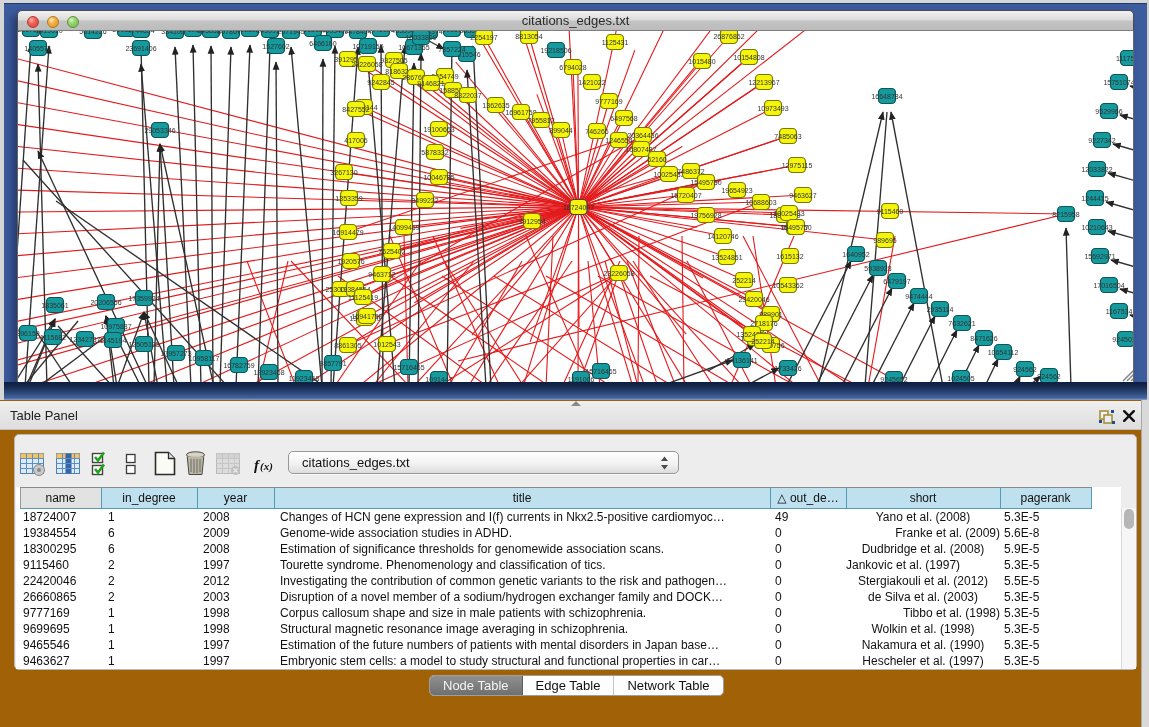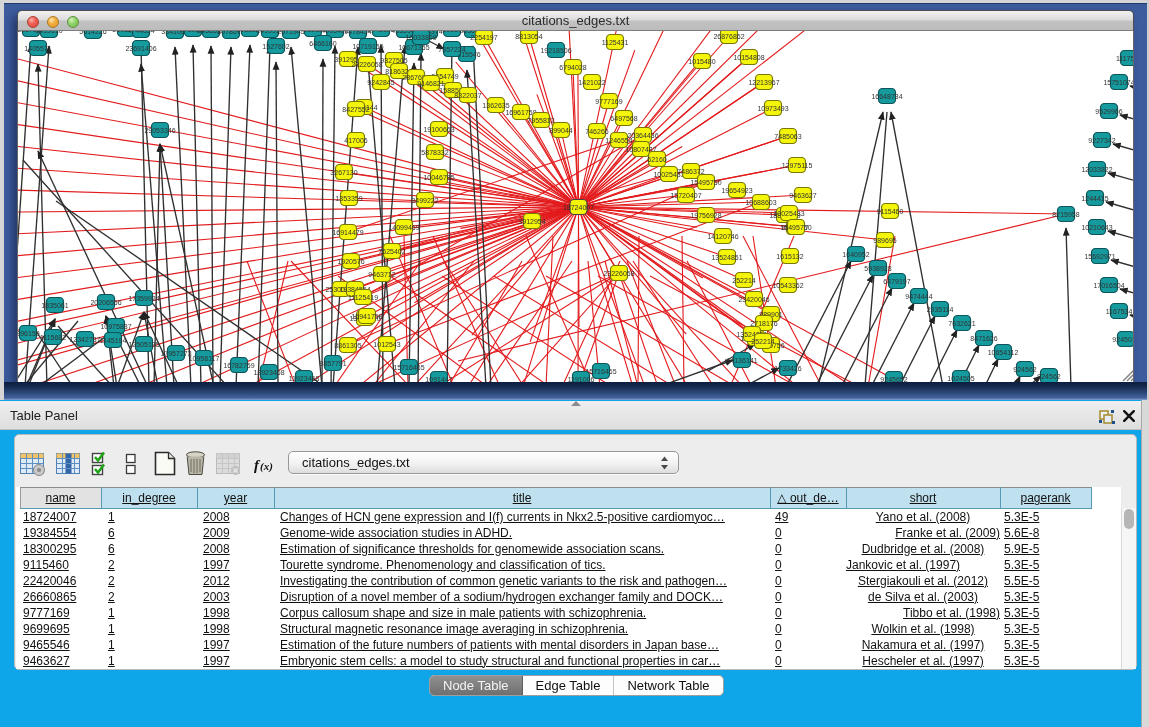--- a/index.html
+++ b/index.html
@@ -9,39 +9,39 @@
 #win { position:absolute; left:13px; top:6px; width:1117px; height:372px; box-shadow:-5px 5px 9px rgba(8,18,48,.45); border-radius:5px 5px 0 0; }
 #titlebar { height:21px; border-radius:5px 5px 0 0; border:1px solid #4c4c4c; border-bottom:1px solid #7d7d7d;
   background:linear-gradient(180deg,#f2f2f2 0%,#dcdcdc 45%,#c2c2c2 55%,#bcbcbc 100%);
   position:relative; text-align:center; }
 #titlebar .title { font-size:13px; color:#2b2b2b; line-height:20px; }
 .tl { position:absolute; top:4.5px; width:12px; height:12px; border-radius:50%; }
 #tl-r { left:9px;  background:radial-gradient(circle at 35% 30%, #ffb3ab 0%, #ee6156 40%, #d94439 100%); border:1px solid #b03b31;}
 #tl-y { left:29px; background:radial-gradient(circle at 35% 30%, #ffe6b0 0%, #f2af42 40%, #df9324 100%); border:1px solid #ad7822;}
 #tl-g { left:49px; background:radial-gradient(circle at 35% 30%, #d6f5b8 0%, #94d36f 40%, #6fbf44 100%); border:1px solid #5d9140;}
 #canvas { position:relative; height:351px; background:#ffffff; border-left:1px solid #666; border-right:1px solid #666; overflow:hidden; }
-#panel { position:absolute; left:0; top:400px; width:1149px; height:327px; background:#0ea5e9; }
+#panel { position:absolute; left:0; top:400px; width:1149px; height:327px; background:#a16207; }
 #phead { position:absolute; left:0; top:1px; width:1141px; height:29px;
   background:linear-gradient(180deg,#efefef,#dedede); border-bottom:1px solid #bfbfbf; }
 #phead .t { position:absolute; left:10px; top:7px; font-size:13px; color:#222; }
 #pbox { position:absolute; left:14px; top:34px; width:1123px; height:236px; background:#ededed; border:1px solid #b9b9b9; border-radius:5px; }
 #tblwrap { position:absolute; left:1px; top:52px; width:1105px; height:182px; background:#ffffff; overflow:hidden; }
 #combo { position:absolute; left:273px; top:16px; width:391px; height:23px; border:1px solid #989898; border-radius:5px;
   background:linear-gradient(180deg,#ffffff 0%,#f2f2f2 55%,#dddddd 100%); box-shadow:0 1px 0 rgba(255,255,255,.7); }
 #combo .txt { position:absolute; left:13px; top:3px; font-size:13px; color:#111; }
 #tabs { position:absolute; left:429px; top:275px; height:21px; display:flex; border:1px solid #9e9e9e; border-radius:5px; overflow:hidden; background:#fdfdfd; }
 #tabs .seg { font-size:13px; line-height:19px; padding:0 13px; color:#111; border-right:1px solid #c4c4c4; }
 #tabs .seg.on { background:linear-gradient(180deg,#909090,#6f6f6f); color:#f4f4f4; border-right:1px solid #5f5f5f; }
 #tabs .seg:last-child { border-right:none; }
 #status { position:absolute; left:0; top:301px; width:1149px; height:26px; border-top:1px solid #cacaca; }
 #status .mem { position:absolute; right:34px; top:9px; font-size:11px; color:#111; }
 #status .dot { position:absolute; right:15px; top:8px; width:11px; height:11px; border-radius:50%; background:#35c42d; border:1px solid #1f7a1a; }
 #rgut { position:absolute; left:1141px; top:400px; width:8px; height:327px; background:#d9d9d9; border-left:1px solid #a8a8a8; }
 #rguttop { position:absolute; left:1147px; top:0px; width:2px; height:400px; background:#cfcfcf; }
-table.grid { border-collapse:collapse; table-layout:fixed; font-size:12px; color:#111;text-decoration:underline; }
+table.grid { border-collapse:collapse; table-layout:fixed; font-size:12px; color:#111; }
 table.grid th { font-weight:normal; font-size:12px; background:#bfe0ee; border:1px solid #569ab3; border-top:1px solid #8b8b8b; height:21px; padding:0; }
 table.grid th.first { background:#e2e2e2; border-left:1px solid #9a9a9a; }
 table.grid td { height:16px; padding:0 0 0 3px; white-space:nowrap; overflow:hidden; }
 </style></head>
 <body>
 <div id="workspace">
   <div id="win">
     <div id="titlebar"><span class="tl" id="tl-r"></span><span class="tl" id="tl-y"></span><span class="tl" id="tl-g"></span><span class="title">citations_edges.txt</span></div>
     <div id="canvas">
         <svg width="1117" height="351" viewBox="0 0 1117 351" style="position:absolute;left:0;top:0">
@@ -800,21 +800,21 @@
               <td style="text-align:center;padding:0">Wolkin et al. (1998)</td>
               <td style="padding-left:4px">5.3E-5</td>
             </tr>
             <tr>
               <td></td>
               <td>9465546</td>
               <td style="padding-left:7px">1</td>
               <td style="padding-left:6px">1997</td>
               <td style="padding-left:6px">Estimation of the future numbers of patients with mental disorders in Japan base…</td>
               <td style="padding-left:5px">0</td>
-              <td style="text-align:center;padding:0">Nakamura et al. (1997)</td>
+              <td style="text-align:center;padding:0">Nakamura et al. (1990)</td>
               <td style="padding-left:4px">5.3E-5</td>
             </tr>
             <tr>
               <td></td>
               <td>9463627</td>
               <td style="padding-left:7px">1</td>
               <td style="padding-left:6px">1997</td>
               <td style="padding-left:6px">Embryonic stem cells: a model to study structural and functional properties in car…</td>
               <td style="padding-left:5px">0</td>
               <td style="text-align:center;padding:0">Hescheler et al. (1997)</td>

